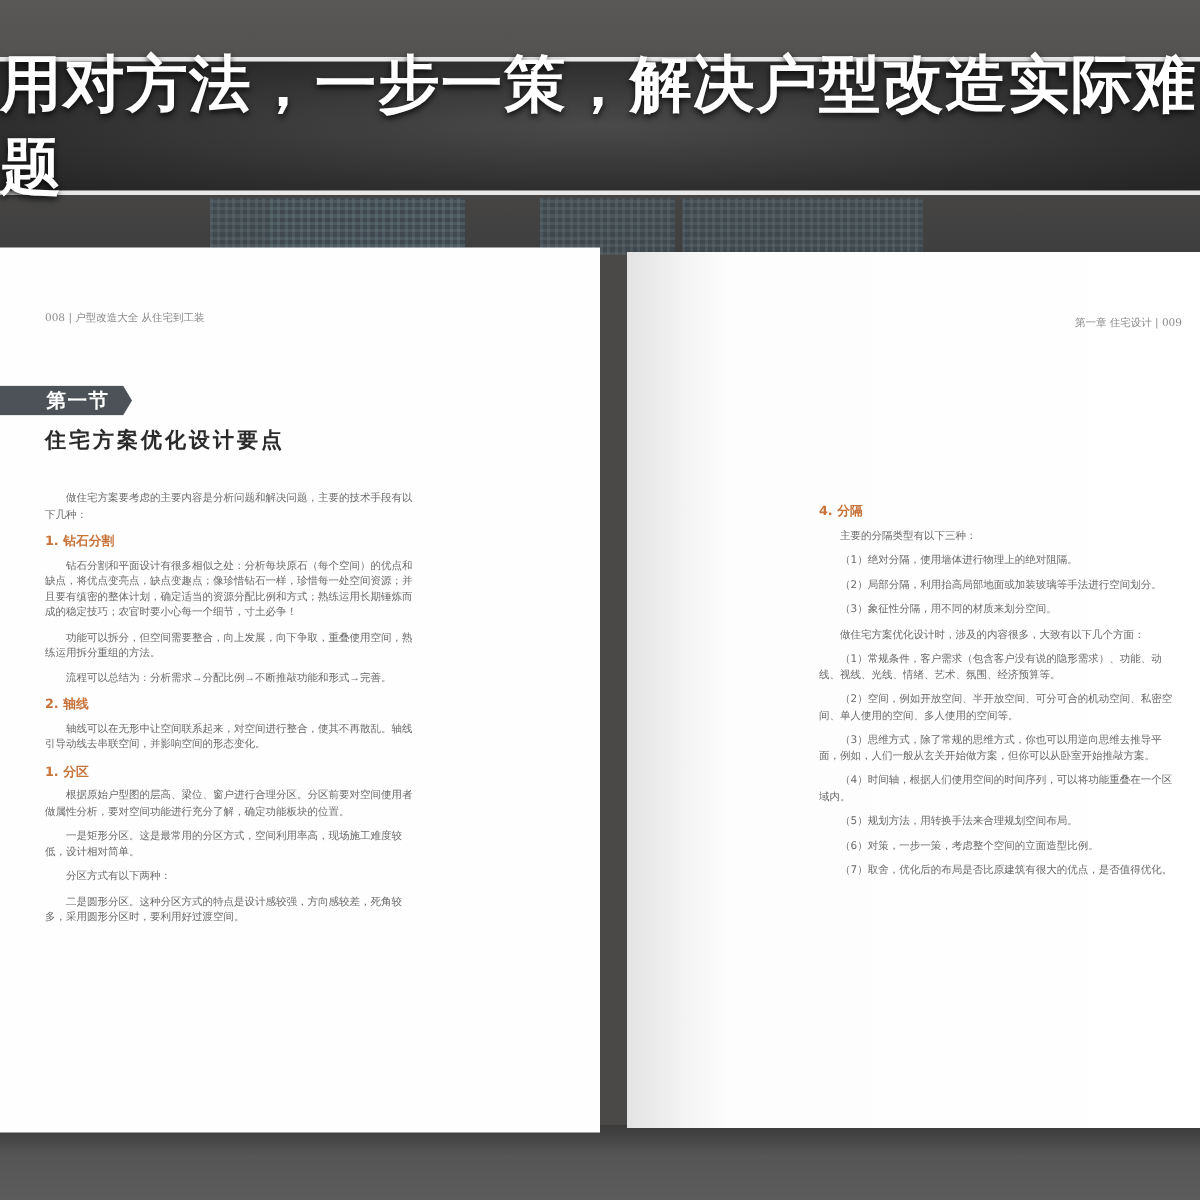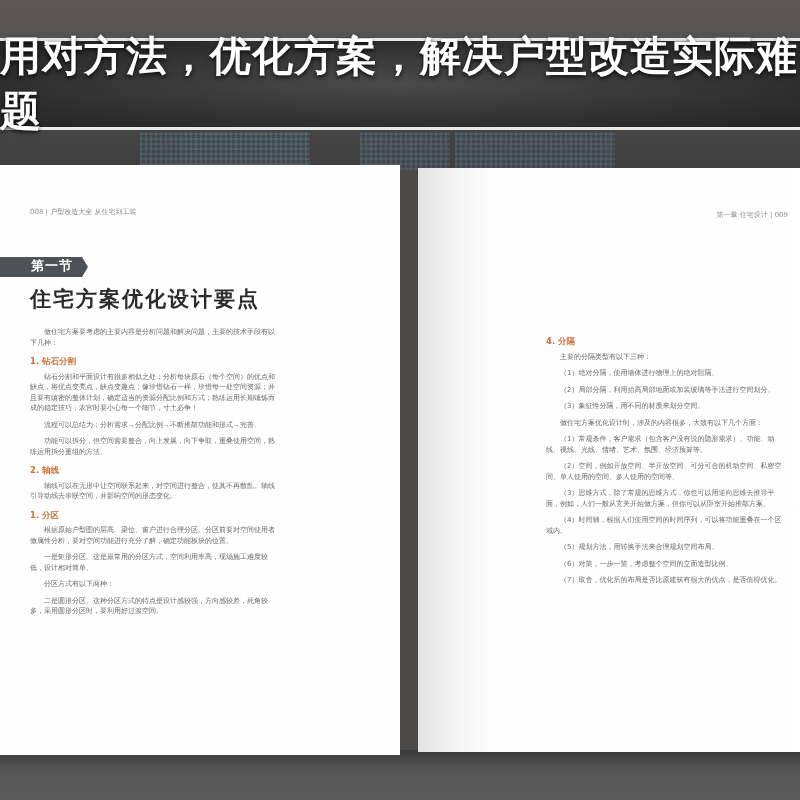--- a/index.html
+++ b/index.html
@@ -51,26 +51,26 @@
   .running-head {
     position: absolute; top: 42px; font-size: 7px; color: #8a8a8a;
     font-family: "DejaVu Serif", serif; white-space: nowrap;
   }
   .page-left .running-head { left: 30px; }
   .page-right .running-head { right: 30px; }
   .section-tag {
     position: absolute; left: 0; top: 92px; width: 88px; height: 20px;
     background: #4c5257;
     clip-path: polygon(0 0, 82px 0, 88px 50%, 82px 100%, 0 100%);
-    color: #fff; font-family: Liberation Mono, monospace; font-weight: bold;
+    color: #fff; font-family: Liberation Serif, serif; font-weight: bold;
     font-size: 13px; line-height: 20px; padding-left: 31px; letter-spacing: 1px;
   }
   .section-title {
     position: absolute; left: 30px; top: 120px;
-    font-family: "DejaVu Serif", serif; font-weight: bold; font-size: 21px;
+    font-family: "DejaVu Serif", serif; font-weight: bold; font-size: 14px;
     color: #2b2b2b; letter-spacing: 2px; white-space: nowrap;
   }
   .body-text {
     position: absolute; font-size: 7px; line-height: 10.5px; color: #6a6a6a;
   }
   .page-left .body-text { left: 30px; top: 162px; width: 245px; }
   .page-right .body-text { left: 128px; top: 160px; width: 240px; }
   .para { text-indent: 14px; margin-bottom: 6px; font-family: Liberation Serif, serif; }
   .sub-heading {
     color: #c8733a; font-weight: bold; font-size: 8.5px; margin: 8px 0 5px;
@@ -81,37 +81,37 @@
 <body>
 
 <div class="backdrop-top">
   <div class="window-grid" style="left:140px;width:170px;"></div>
   <div class="window-grid" style="left:180px;width:130px;top:132px;"></div>
   <div class="window-grid" style="left:360px;width:90px;"></div>
   <div class="window-grid" style="left:455px;width:160px;"></div>
 </div>
 
 <div class="banner">
-  <div class="banner-title">用对方法，优化方案，解决户型改造实际难题</div>
+  <div class="banner-title">用对方法，一步一策，解决户型改造实际难题</div>
 </div>
 
 <div class="backdrop-floor"></div>
 
 <div class="page page-left">
   <div class="running-head">008 | 户型改造大全  从住宅到工装</div>
   <div class="section-tag">第一节</div>
   <div class="section-title">住宅方案优化设计要点</div>
 
   <div class="body-text">
     <p class="para">做住宅方案要考虑的主要内容是分析问题和解决问题，主要的技术手段有以下几种：</p>
 
     <div class="sub-heading">1. 钻石分割</div>
     <p class="para">钻石分割和平面设计有很多相似之处：分析每块原石（每个空间）的优点和缺点，将优点变亮点，缺点变趣点；像珍惜钻石一样，珍惜每一处空间资源；并且要有缜密的整体计划，确定适当的资源分配比例和方式；熟练运用长期锤炼而成的稳定技巧；农官时要小心每一个细节，寸土必争！</p>
+    <p class="para">功能可以拆分，但空间需要整合，向上发展，向下争取，重叠使用空间，熟练运用拆分重组的方法。</p>
     <p class="para">流程可以总结为：分析需求→分配比例→不断推敲功能和形式→完善。</p>
-    <p class="para">功能可以拆分，但空间需要整合，向上发展，向下争取，重叠使用空间，熟练运用拆分重组的方法。</p>
 
     <div class="sub-heading">2. 轴线</div>
     <p class="para">轴线可以在无形中让空间联系起来，对空间进行整合，使其不再散乱。轴线引导动线去串联空间，并影响空间的形态变化。</p>
 
     <div class="sub-heading">1. 分区</div>
     <p class="para">根据原始户型图的层高、梁位、窗户进行合理分区。分区前要对空间使用者做属性分析，要对空间功能进行充分了解，确定功能板块的位置。</p>
     <p class="para">一是矩形分区。这是最常用的分区方式，空间利用率高，现场施工难度较低，设计相对简单。</p>
     <p class="para">分区方式有以下两种：</p>
     <p class="para">二是圆形分区。这种分区方式的特点是设计感较强，方向感较差，死角较多，采用圆形分区时，要利用好过渡空间。</p>
   </div>

